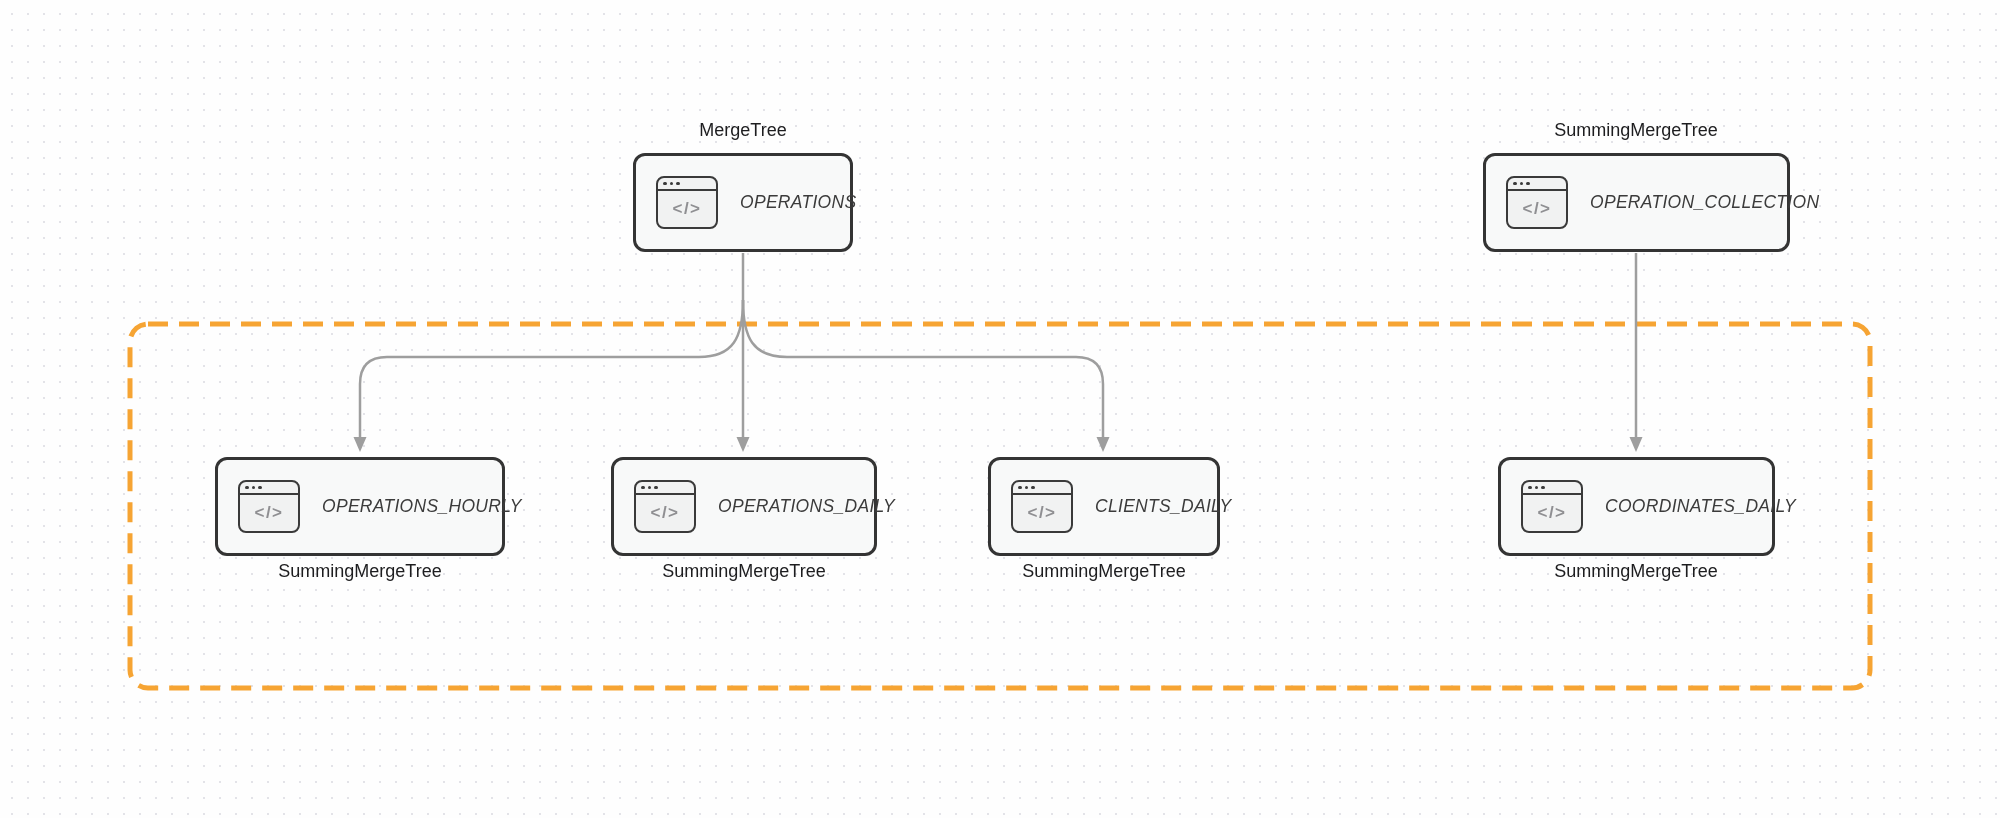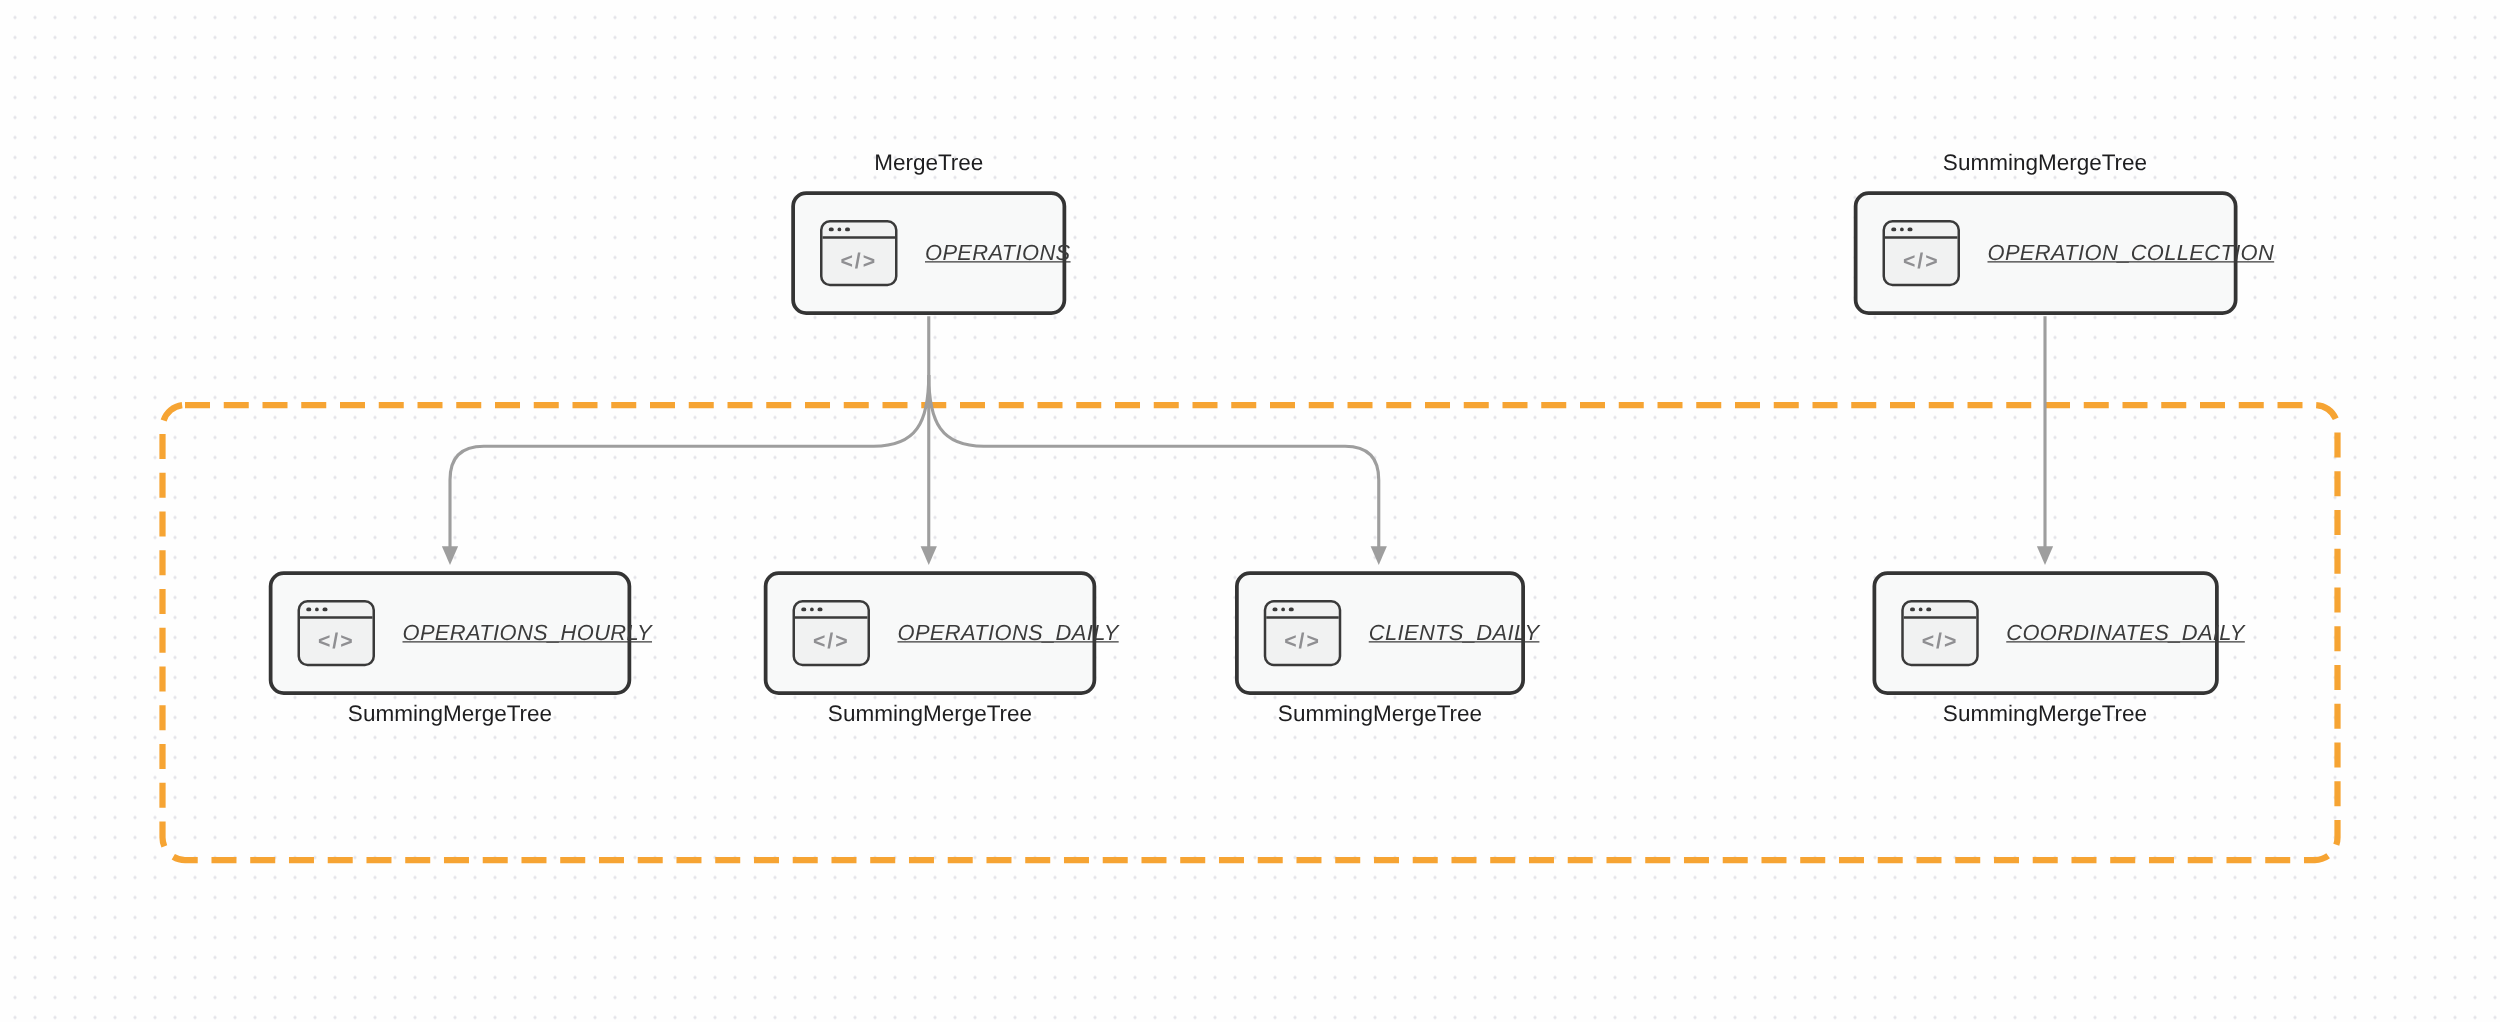--- a/index.html
+++ b/index.html
@@ -70,21 +70,20 @@
     letter-spacing: 1.5px;
   }
 
   .node-label {
     font-style: italic;
     font-weight: 500;
     font-size: 17.5px;
     color: #3b3b3b;
     letter-spacing: 0.3px;
     white-space: nowrap;
-    text-decoration: underline;
   }
 
   .engine-label {
     position: absolute;
     text-align: center;
     font-size: 18px;
     color: #1d1d1f;
     white-space: nowrap;
   }
 

